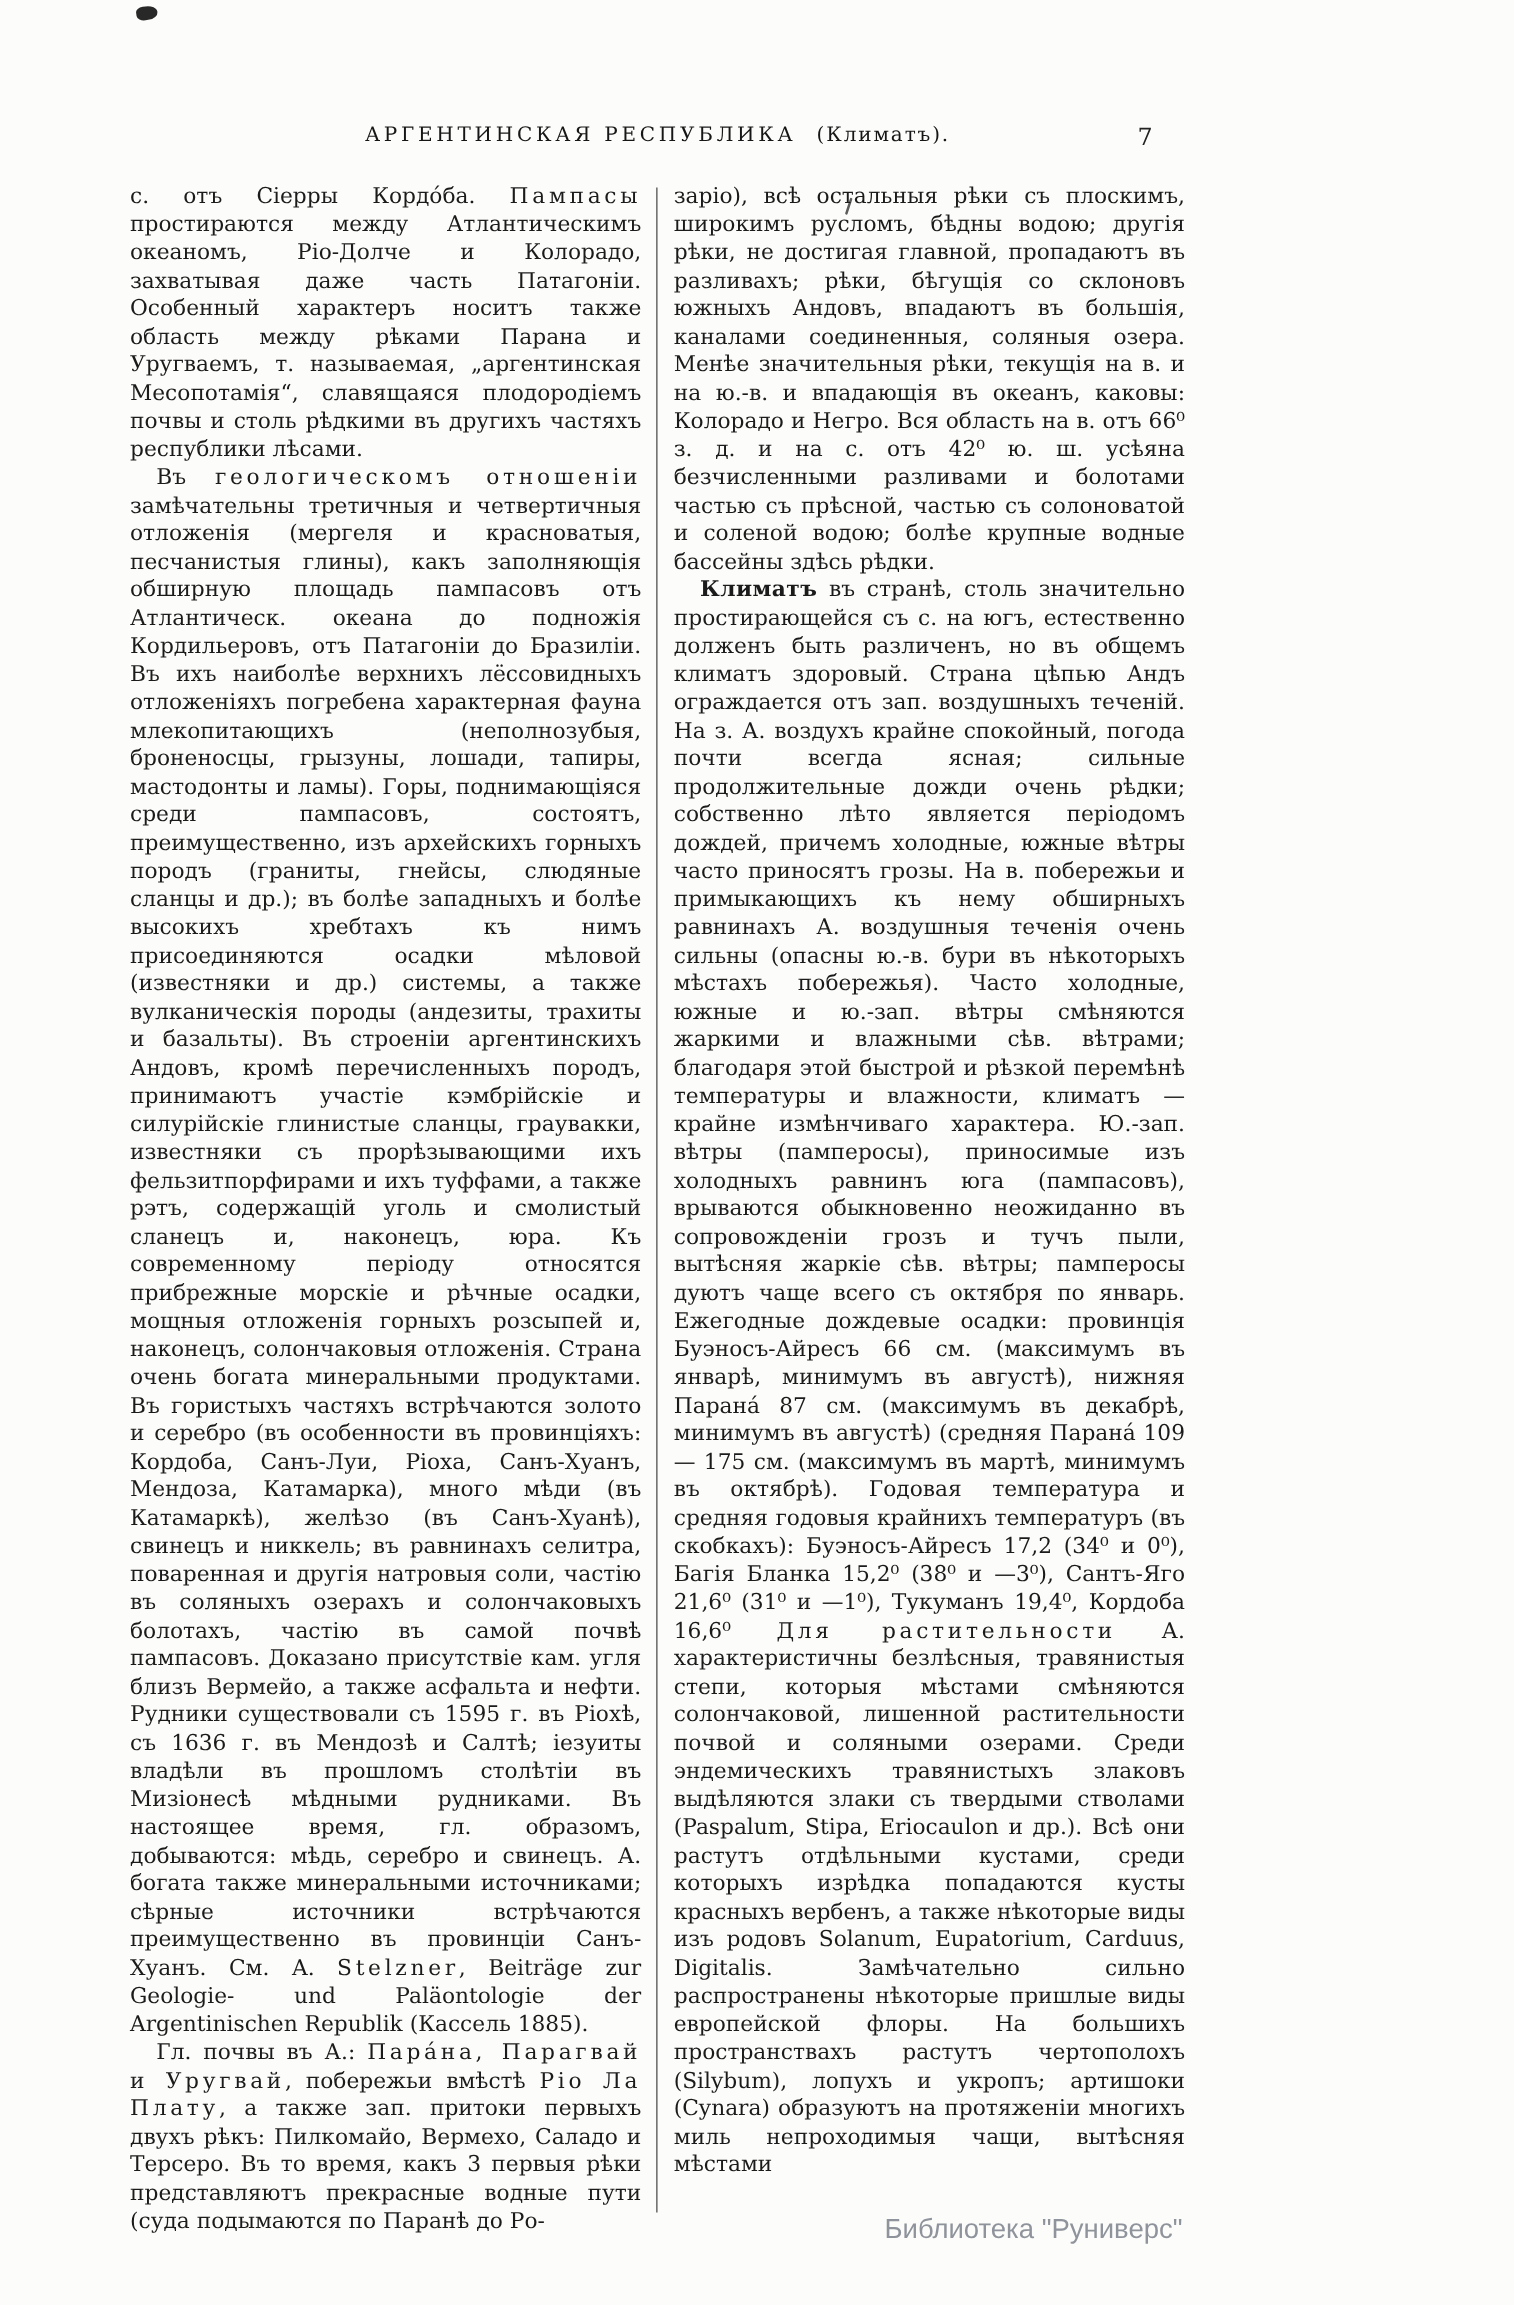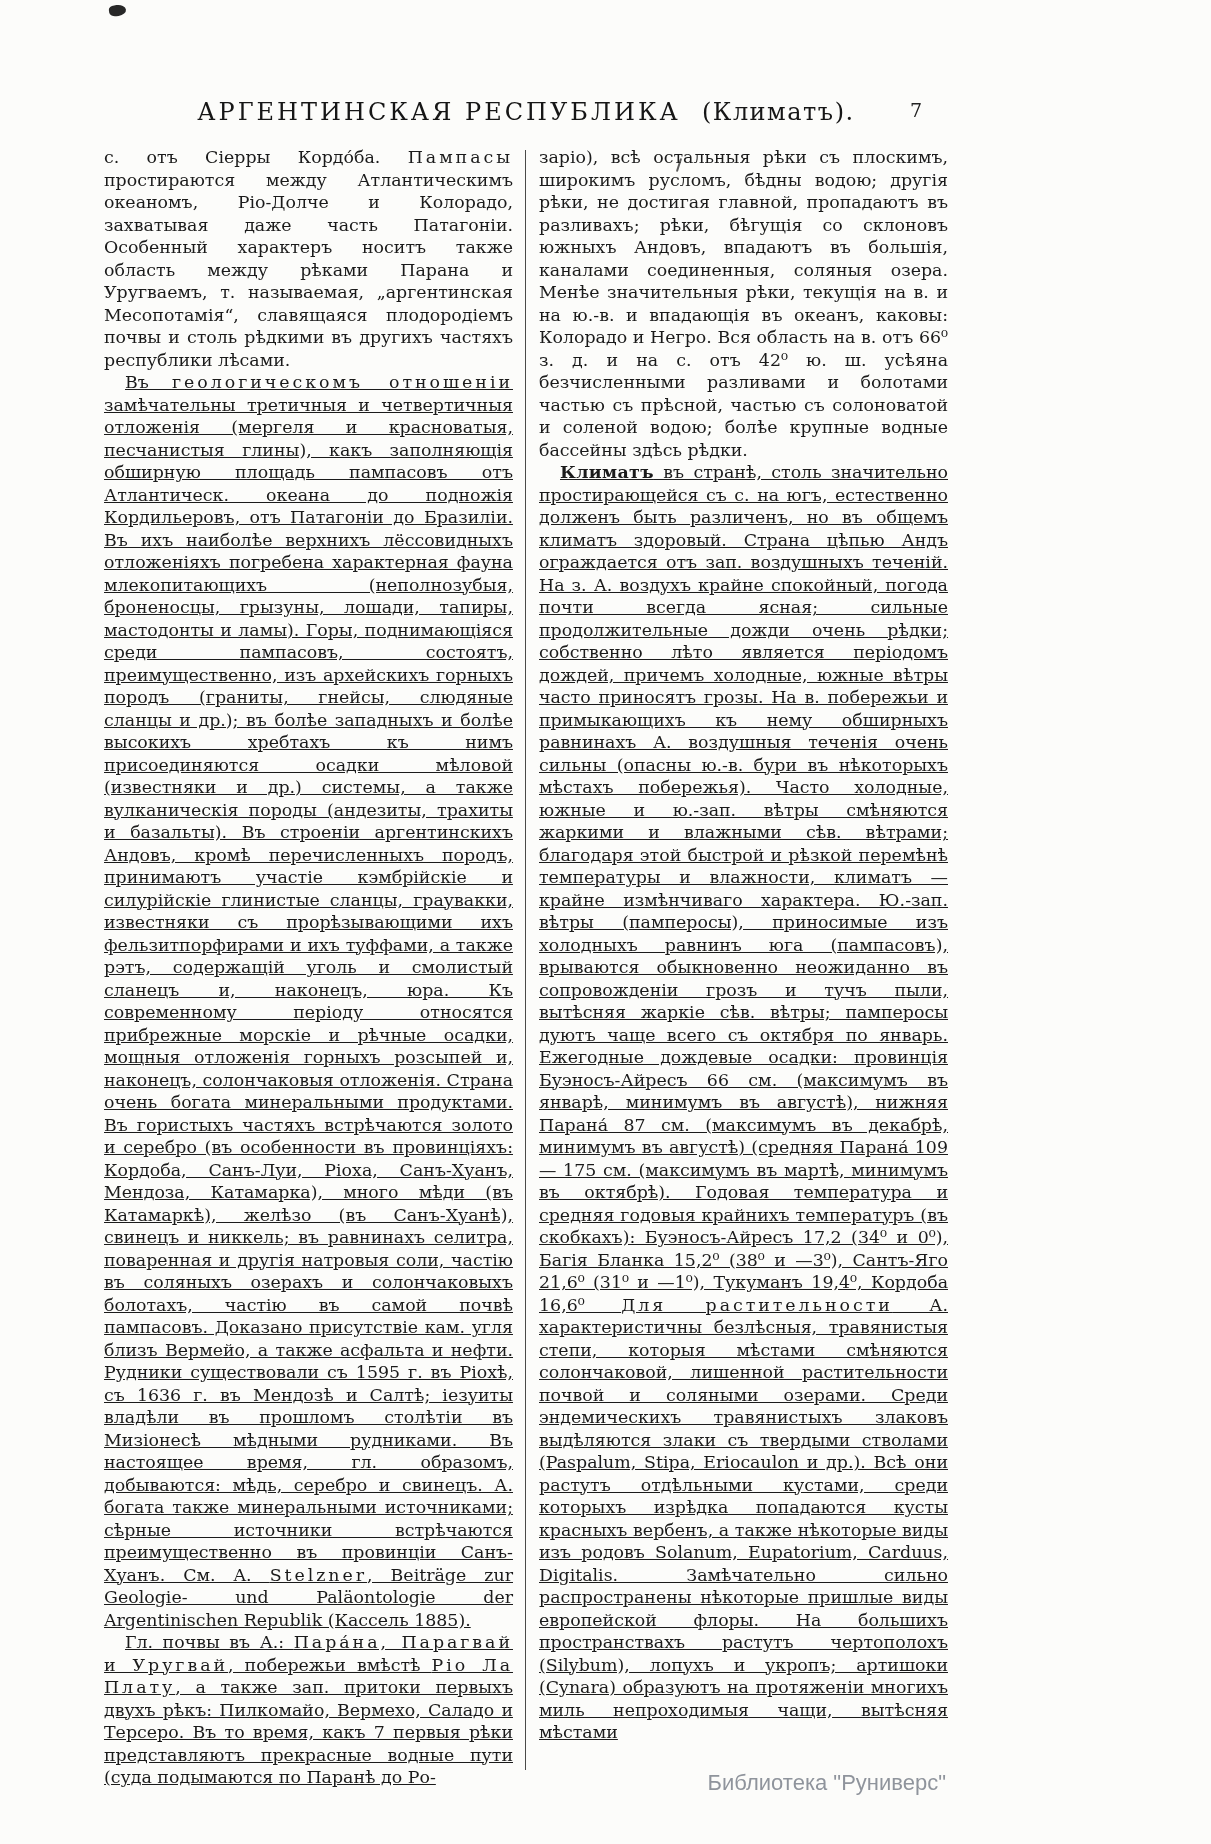--- a/index.html
+++ b/index.html
@@ -11,40 +11,40 @@
     color:#1c1c1c;
     font-family:"DejaVu Serif","Liberation Serif",serif;
     overflow:hidden;
   }
   
   .header{
     position:absolute;top:98px;left:104px;width:844px;height:34px;
   }
   .header-title{
     position:absolute;left:0;right:0;text-align:center;
-    font-size:24px;letter-spacing:3px;white-space:nowrap;
+    font-size:16px;letter-spacing:3px;white-space:nowrap;
     color:#161616;
   }
   .header-title .paren{letter-spacing:1.5px;}
   .page-number{
     position:absolute;right:26px;top:1px;font-size:19px;color:#222;
   }
   
   .columns{
     position:absolute;top:146px;left:104px;width:844px;
     display:flex;gap:26px;
   }
   .column{
     width:409px;
     font-size:17.4px;line-height:22.5px;
     text-align:justify;
     color:#1b1b1b;
   }
   .column p{margin:0;}
-  .column p.indent{text-indent:21px;text-decoration:underline;}
+  .column p.indent{text-indent:21px;}
   .divider{
     position:absolute;top:150px;left:525px;width:1px;height:1620px;
     background:#4a4a48;
   }
   .spaced{letter-spacing:0.17em;}
   .bold{font-weight:bold;letter-spacing:0.02em;}
   
   .watermark{
     position:absolute;top:1770px;right:265px;
     font-family:"Liberation Sans","DejaVu Sans",sans-serif;
@@ -71,21 +71,21 @@
     <div class="header-title"><span>АРГЕНТИНСКАЯ РЕСПУБЛИКА</span>&nbsp;&nbsp;<span class="paren">(Климатъ).</span></div>
     <div class="page-number">7</div>
   </div>
 
   <div class="mark-under-header"></div>
 
   <div class="columns">
     <div class="column" id="col-left">
         <p class=""><span>с. отъ Сіерры Кордо́ба.  </span><span class="spaced">Пампасы</span><span> простираются между Атлантическимъ океаномъ, Ріо-Долче и Колорадо, захватывая даже часть Патагоніи.  Особенный характеръ носитъ также область между рѣками Парана и Уругваемъ, т. называемая, „аргентинская Месопотамія“, славящаяся плодородіемъ почвы и столь рѣдкими въ другихъ частяхъ республики лѣсами.</span></p>
         <p class="indent"><span>Въ </span><span class="spaced">геологическомъ отношеніи</span><span> замѣчательны третичныя и четвертичныя отложенія (мергеля и красноватыя, песчанистыя глины), какъ заполняющія обширную площадь пампасовъ отъ Атлантическ. океана до подножія Кордильеровъ, отъ Патагоніи до Бразиліи.  Въ ихъ наиболѣе верхнихъ лёссовидныхъ отложеніяхъ погребена характерная фауна млекопитающихъ (неполнозубыя, броненосцы, грызуны, лошади, тапиры, мастодонты и ламы).  Горы, поднимающіяся среди пампасовъ, состоятъ, преимущественно, изъ архейскихъ горныхъ породъ (граниты, гнейсы, слюдяные сланцы и др.); въ болѣе западныхъ и болѣе высокихъ хребтахъ къ нимъ присоединяются осадки мѣловой (известняки и др.) системы, а также вулканическія породы (андезиты, трахиты и базальты).  Въ строеніи аргентинскихъ Андовъ, кромѣ перечисленныхъ породъ, принимаютъ участіе кэмбрійскіе и силурійскіе глинистые сланцы, граувакки, известняки съ прорѣзывающими ихъ фельзитпорфирами и ихъ туффами, а также рэтъ, содержащій уголь и смолистый сланецъ и, наконецъ, юра.  Къ современному періоду относятся прибрежные морскіе и рѣчные осадки, мощныя отложенія горныхъ розсыпей и, наконецъ, солончаковыя отложенія.  Страна очень богата минеральными продуктами.  Въ гористыхъ частяхъ встрѣчаются золото и серебро (въ особенности въ провинціяхъ: Кордоба, Санъ-Луи, Ріоха, Санъ-Хуанъ, Мендоза, Катамарка), много мѣди (въ Катамаркѣ), желѣзо (въ Санъ-Хуанѣ), свинецъ и никкель; въ равнинахъ селитра, поваренная и другія натровыя соли, частію въ соляныхъ озерахъ и солончаковыхъ болотахъ, частію въ самой почвѣ пампасовъ.  Доказано присутствіе кам. угля близъ Вермейо, а также асфальта и нефти.  Рудники существовали съ 1595 г. въ Ріохѣ, съ 1636 г. въ Мендозѣ и Салтѣ; іезуиты владѣли въ прошломъ столѣтіи въ Мизіонесѣ мѣдными рудниками.  Въ настоящее время, гл. образомъ, добываются: мѣдь, серебро и свинецъ.  А. богата также минеральными источниками; сѣрные источники встрѣчаются преимущественно въ провинціи Санъ-Хуанъ.  См. A. </span><span class="spaced">Stelzner</span><span>, Beiträge zur Geologie- und Paläontologie der Argentinischen Republik (Кассель 1885).</span></p>
-        <p class="indent"><span>Гл. почвы въ А.: </span><span class="spaced">Пара́на, Парагвай и Уругвай</span><span>, побережьи вмѣстѣ </span><span class="spaced">Ріо Ла Плату</span><span>, а также зап. притоки первыхъ двухъ рѣкъ: Пилкомайо, Вермехо, Саладо и Терсеро.  Въ то время, какъ 7 первыя рѣки представляютъ прекрасные водные пути (суда подымаются по Паранѣ до Ро-</span></p>
+        <p class="indent"><span>Гл. почвы въ А.: </span><span class="spaced">Пара́на, Парагвай и Уругвай</span><span>, побережьи вмѣстѣ </span><span class="spaced">Ріо Ла Плату</span><span>, а также зап. притоки первыхъ двухъ рѣкъ: Пилкомайо, Вермехо, Саладо и Терсеро.  Въ то время, какъ 3 первыя рѣки представляютъ прекрасные водные пути (суда подымаются по Паранѣ до Ро-</span></p>
       </div>
     <div class="column" id="col-right">
         <p class=""><span>заріо), всѣ остальныя рѣки съ плоскимъ, широкимъ русломъ, бѣдны водою; другія рѣки, не достигая главной, пропадаютъ въ разливахъ; рѣки, бѣгущія со склоновъ южныхъ Андовъ, впадаютъ въ большія, каналами соединенныя, соляныя озера.  Менѣе значительныя рѣки, текущія на в. и на ю.-в. и впадающія въ океанъ, каковы: Колорадо и Негро.  Вся область на в. отъ 66⁰ з. д. и на с. отъ 42⁰ ю. ш. усѣяна безчисленными разливами и болотами частью съ прѣсной, частью съ солоноватой и соленой водою; болѣе крупные водные бассейны здѣсь рѣдки.</span></p>
         <p class="indent"><span class="bold">Климатъ</span><span> въ странѣ, столь значительно простирающейся съ с. на югъ, естественно долженъ быть различенъ, но въ общемъ климатъ здоровый.  Страна цѣпью Андъ ограждается отъ зап. воздушныхъ теченій. На з. А. воздухъ крайне спокойный, погода почти всегда ясная; сильные продолжительные дожди очень рѣдки; собственно лѣто является періодомъ дождей, причемъ холодные, южные вѣтры часто приносятъ грозы.  На в. побережьи и примыкающихъ къ нему обширныхъ равнинахъ А. воздушныя теченія очень сильны (опасны ю.-в. бури въ нѣкоторыхъ мѣстахъ побережья). Часто холодные, южные и ю.-зап. вѣтры смѣняются жаркими и влажными сѣв. вѣтрами; благодаря этой быстрой и рѣзкой перемѣнѣ температуры и влажности, климатъ — крайне измѣнчиваго характера. Ю.-зап. вѣтры (памперосы), приносимые изъ холодныхъ равнинъ юга (пампасовъ), врываются обыкновенно неожиданно въ сопровожденіи грозъ и тучъ пыли, вытѣсняя жаркіе сѣв. вѣтры; памперосы дуютъ чаще всего съ октября по январь.  Ежегодные дождевые осадки: провинція Буэносъ-Айресъ 66 см. (максимумъ въ январѣ, минимумъ въ августѣ), нижняя Парана́ 87 см. (максимумъ въ декабрѣ, минимумъ въ августѣ) (средняя Парана́ 109 — 175 см. (максимумъ въ мартѣ, минимумъ въ октябрѣ).  Годовая температура и средняя годовыя крайнихъ температуръ (въ скобкахъ): Буэносъ-Айресъ 17,2 (34⁰ и 0⁰), Багія Бланка 15,2⁰ (38⁰ и —3⁰), Сантъ-Яго 21,6⁰ (31⁰ и —1⁰), Тукуманъ 19,4⁰, Кордоба 16,6⁰ </span><span class="spaced">Для растительности</span><span> А. характеристичны безлѣсныя, травянистыя степи, которыя мѣстами смѣняются солончаковой, лишенной растительности почвой и соляными озерами.  Среди эндемическихъ травянистыхъ злаковъ выдѣляются злаки съ твердыми стволами (Paspalum, Stipa, Eriocaulon и др.).  Всѣ они растутъ отдѣльными кустами, среди которыхъ изрѣдка попадаются кусты красныхъ вербенъ, а также нѣкоторые виды изъ родовъ Solanum, Eupatorium, Carduus, Digitalis.  Замѣчательно сильно распространены нѣкоторые пришлые виды европейской флоры.  На большихъ пространствахъ растутъ чертополохъ (Silybum), лопухъ и укропъ;  артишоки (Cynara) образуютъ на протяженіи многихъ миль непроходимыя чащи, вытѣсняя мѣстами</span></p>
       </div>
   </div>
 
   <div class="divider"></div>
 
   <div class="watermark">Библиотека "Руниверс"</div>

